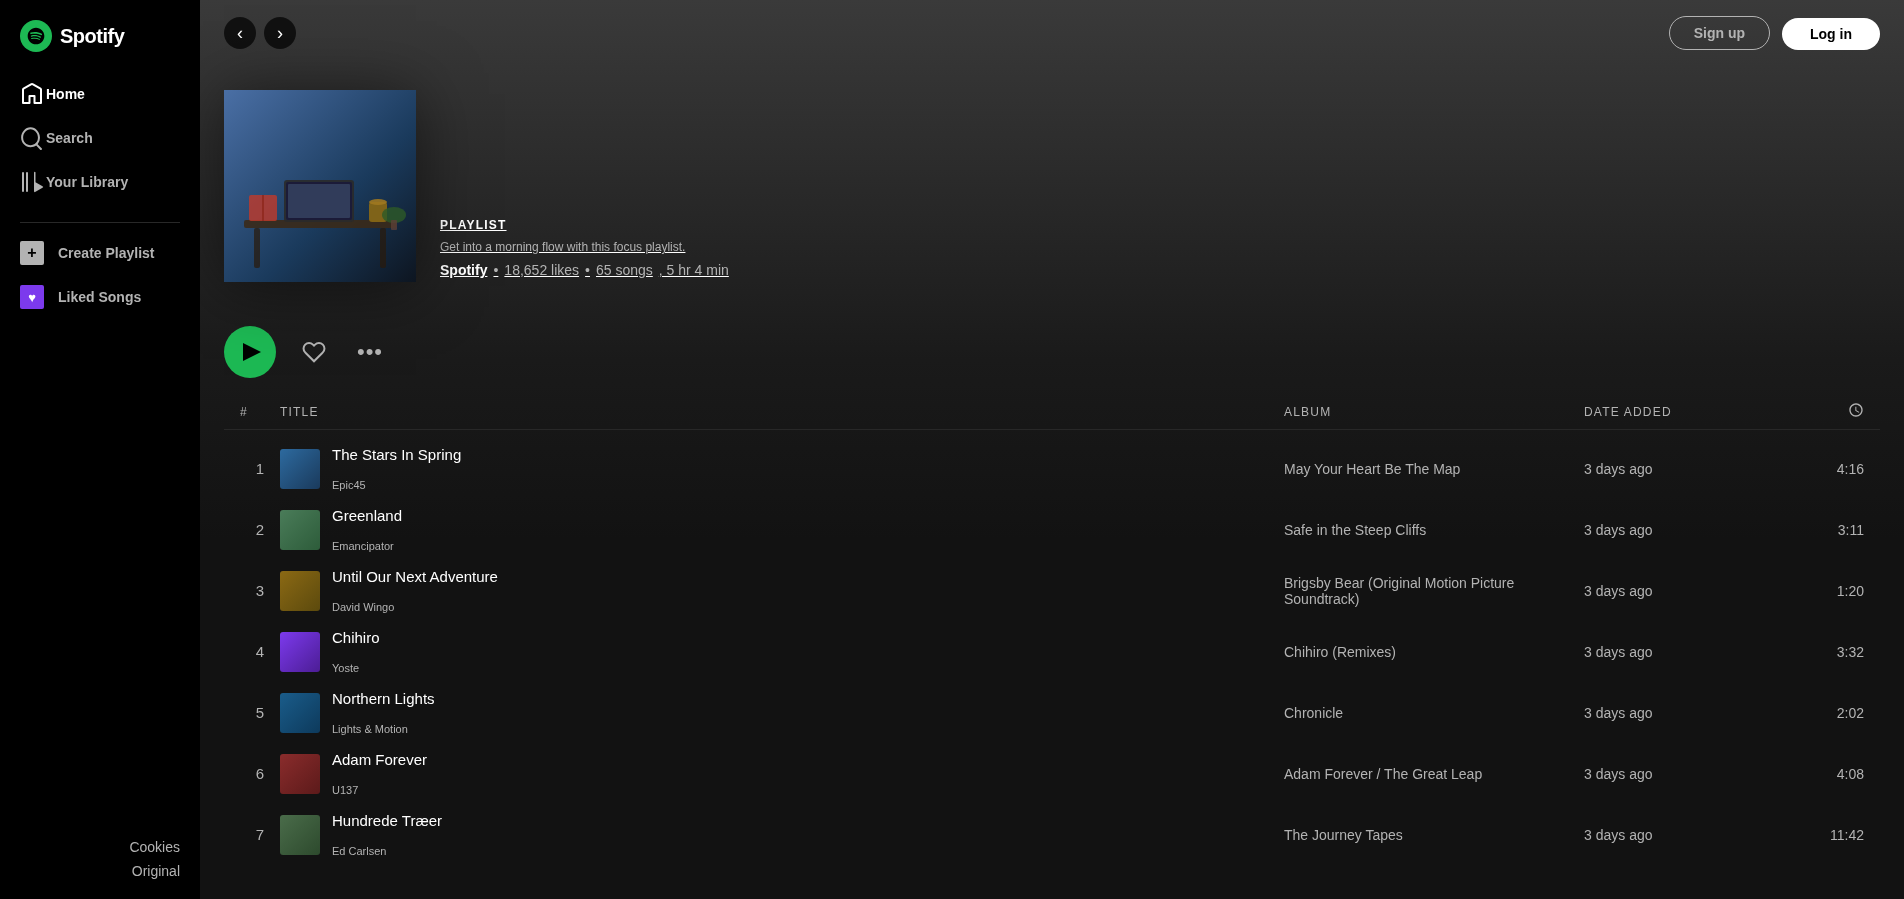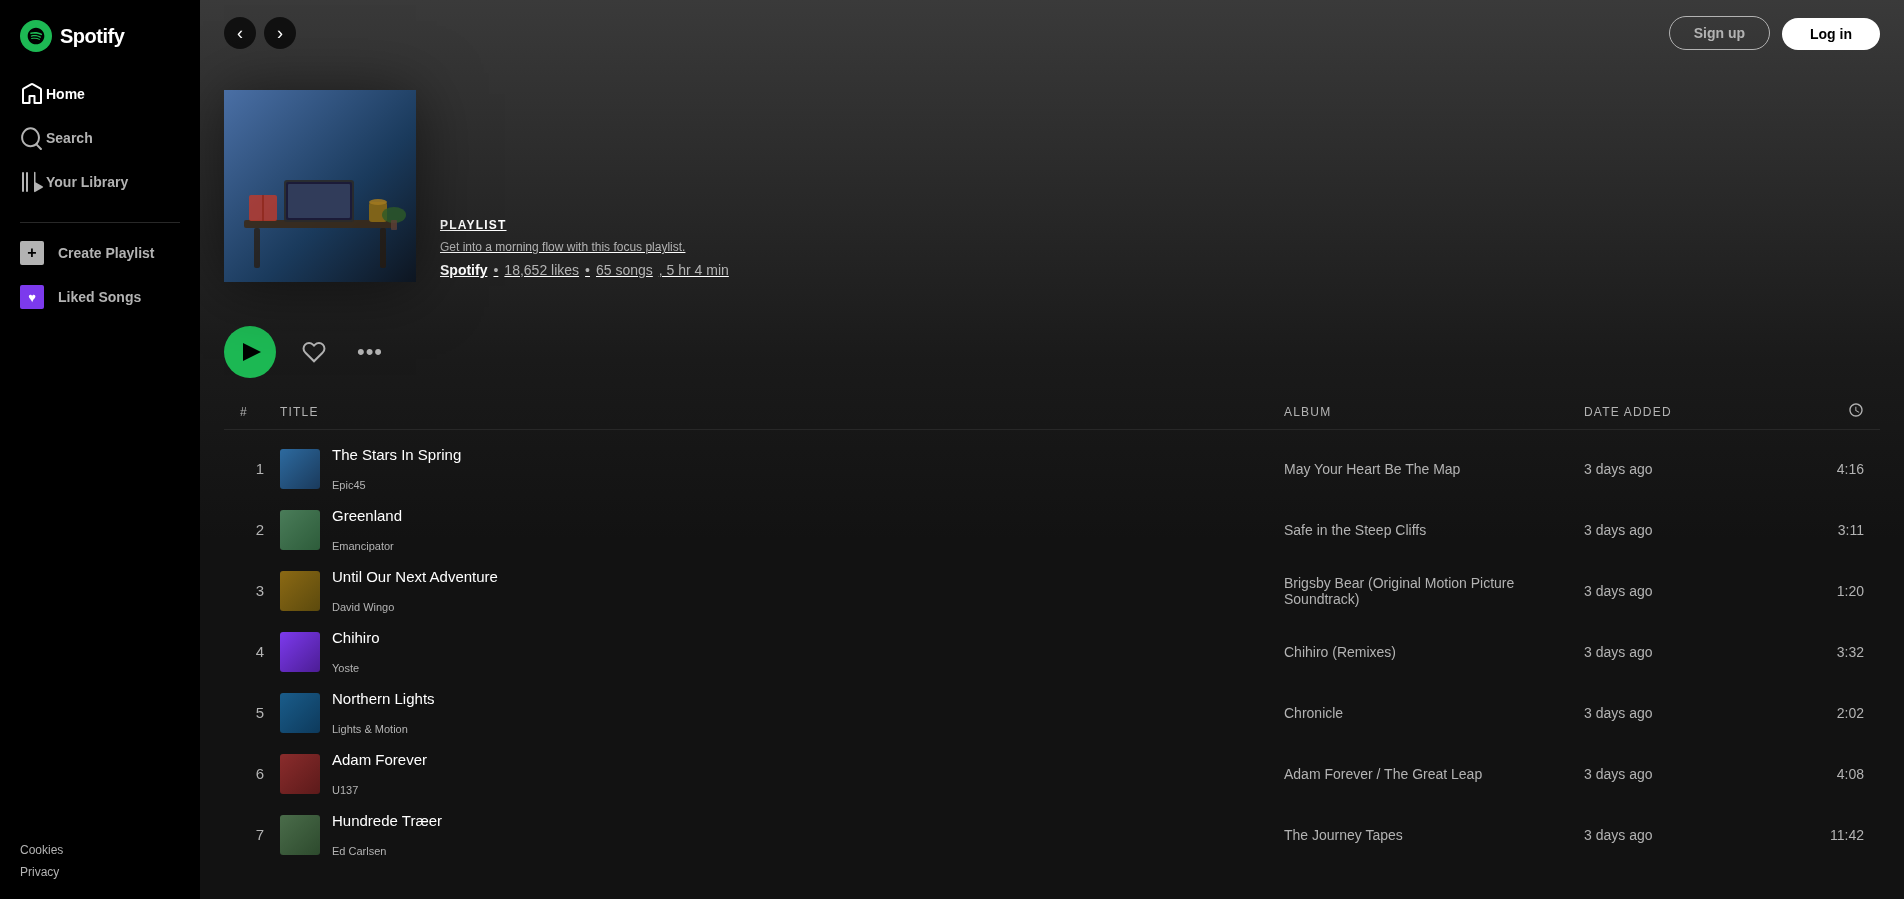--- a/index.html
+++ b/index.html
@@ -131,23 +131,24 @@
     .sidebar-footer {
       padding: 20px;
       margin-top: auto;
       display: flex;
       flex-direction: column;
       gap: 8px;
     }
 
     .sidebar-footer a {
       color: #b3b3b3;
-      font-size: 12px;
+      font-size: 14px;
       text-decoration: none;
       cursor: pointer;
+      text-align: right;
     }
 
     
     #main {
       flex: 1;
       display: flex;
       flex-direction: column;
       overflow-y: auto;
       background: linear-gradient(180deg, #3a3a3a 0%, #1a1a1a 40%, #121212 60%);
       position: relative;
@@ -495,21 +496,21 @@
     <span>Create Playlist</span>
   </div>
 
   <div class="sidebar-action-item">
     <div class="action-icon-heart">♥</div>
     <span>Liked Songs</span>
   </div>
 
   <div class="sidebar-footer">
     <a>Cookies</a>
-    <a>Privacy</a>
+    <a>Original</a>
   </div>
 </nav>
 
 <main id="main">
 
   <div class="top-bar">
     <div class="top-bar-nav">
       <button class="nav-btn">‹</button>
       <button class="nav-btn">›</button>
     </div>

